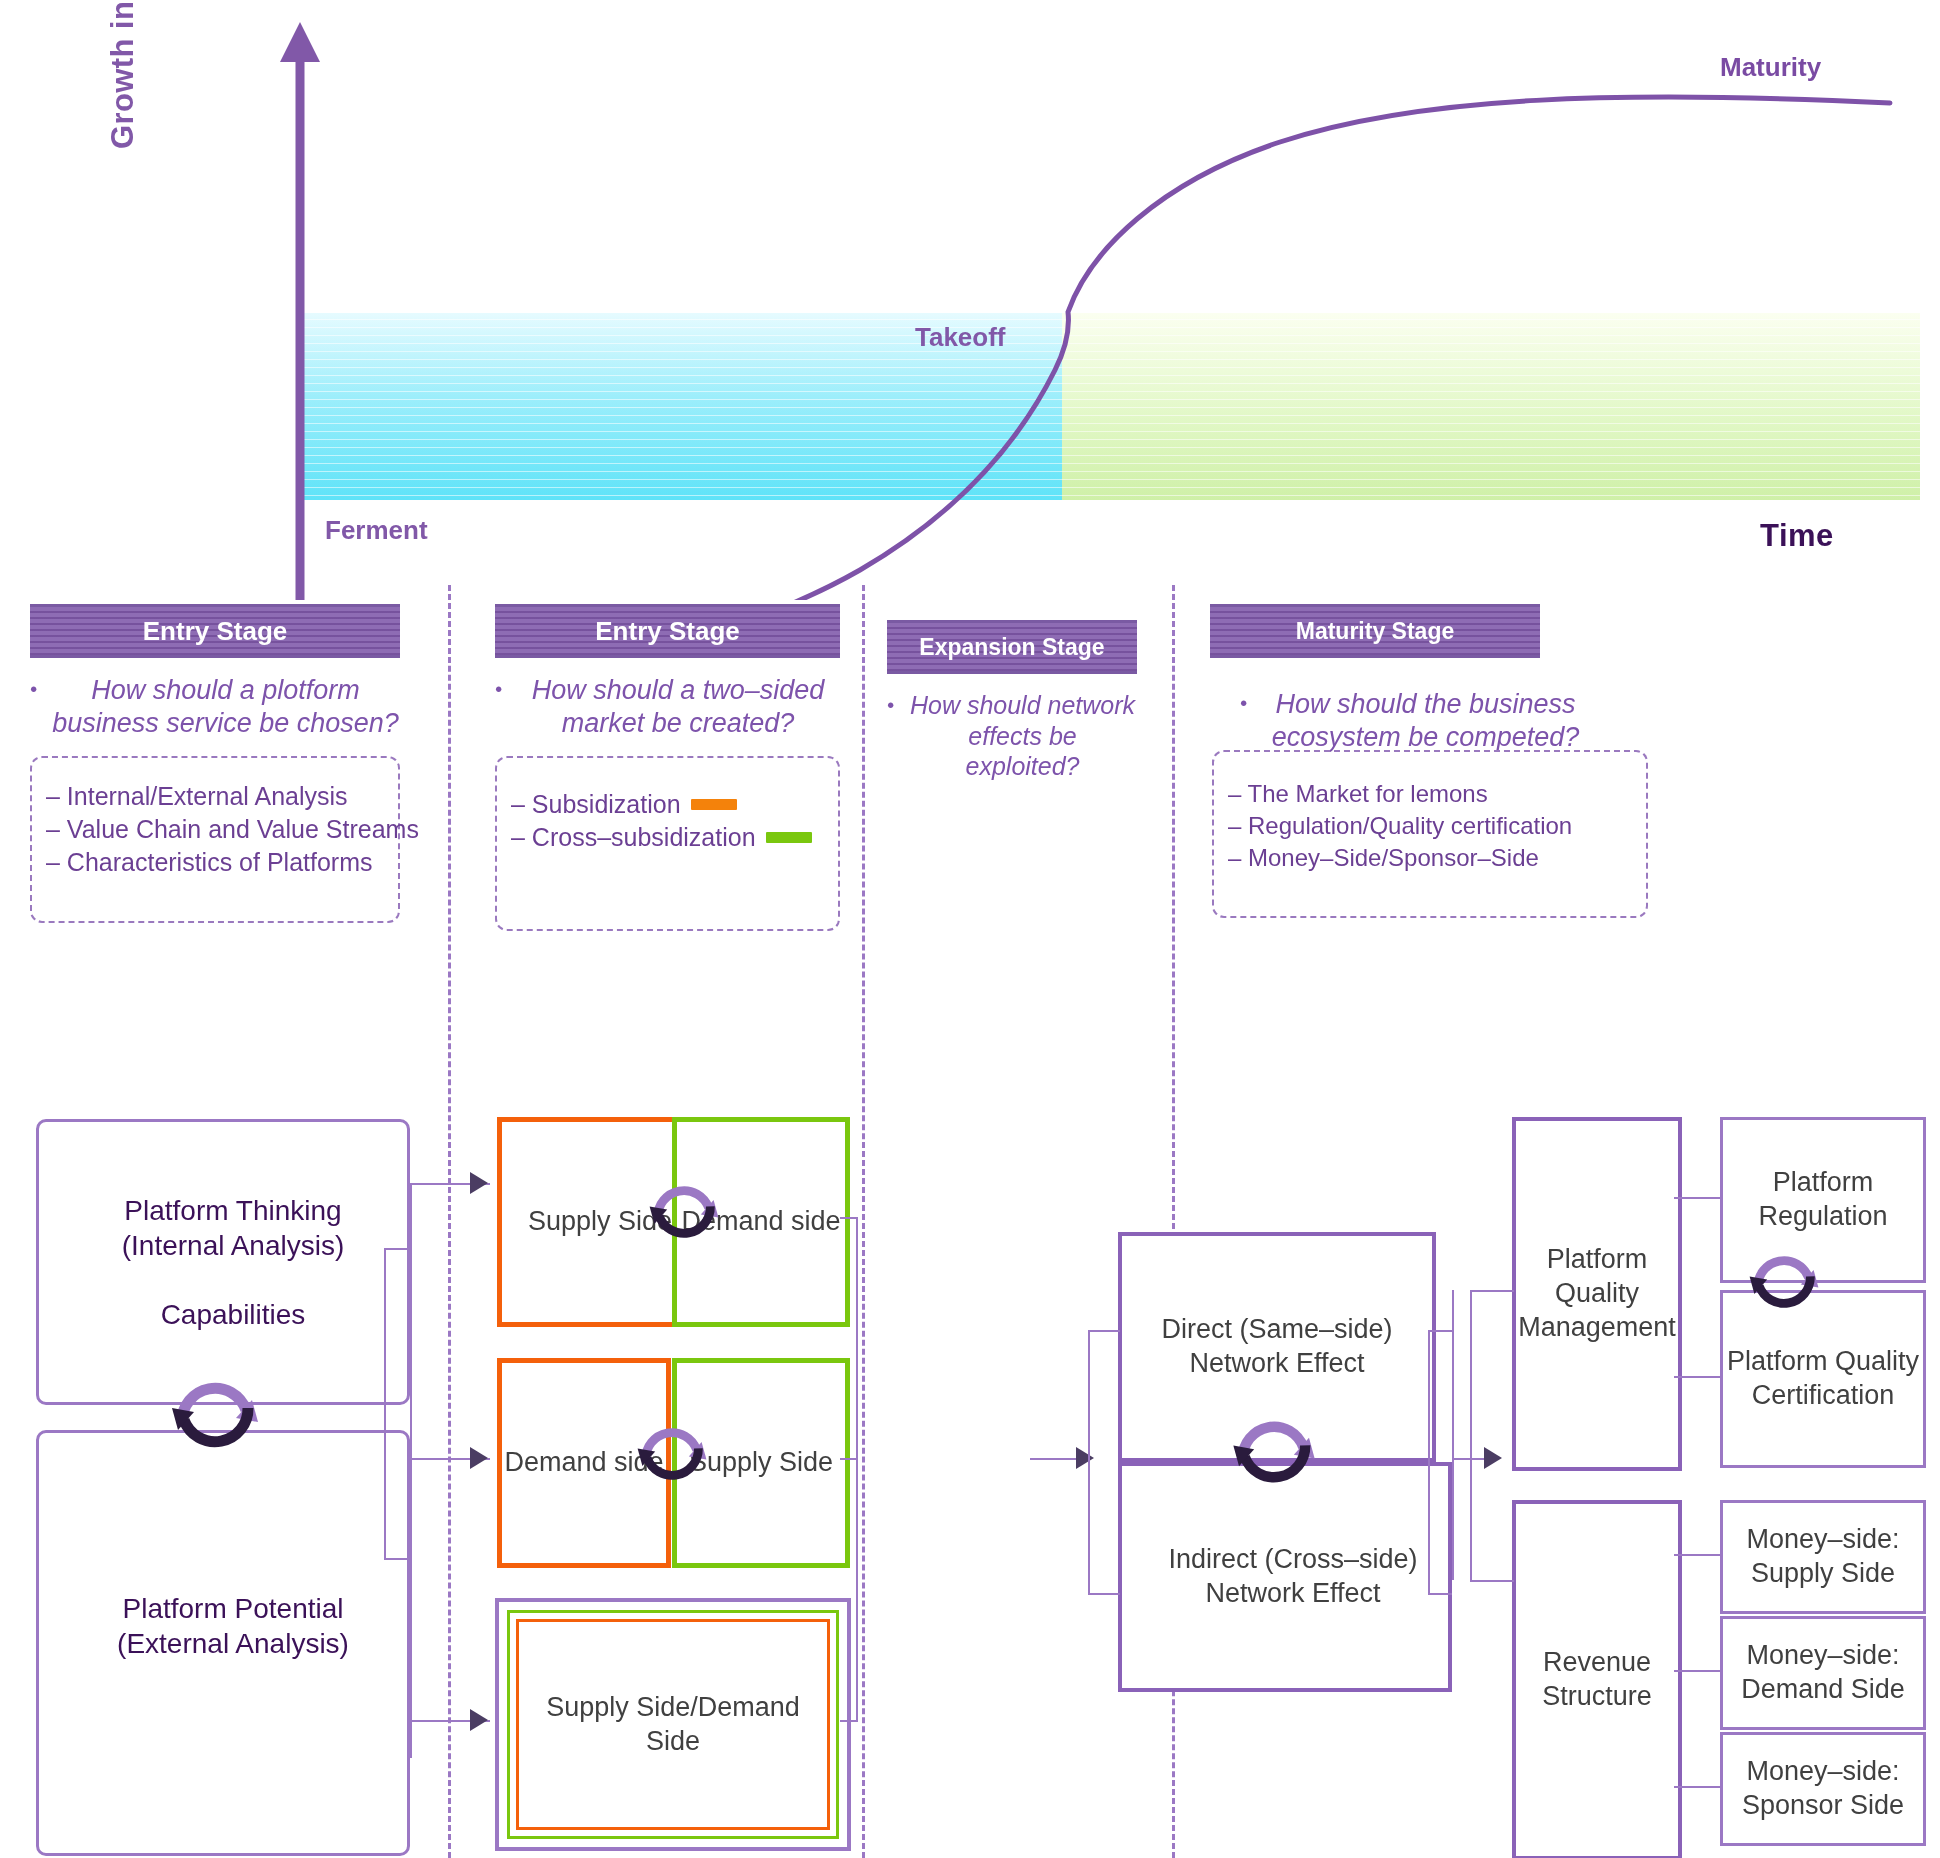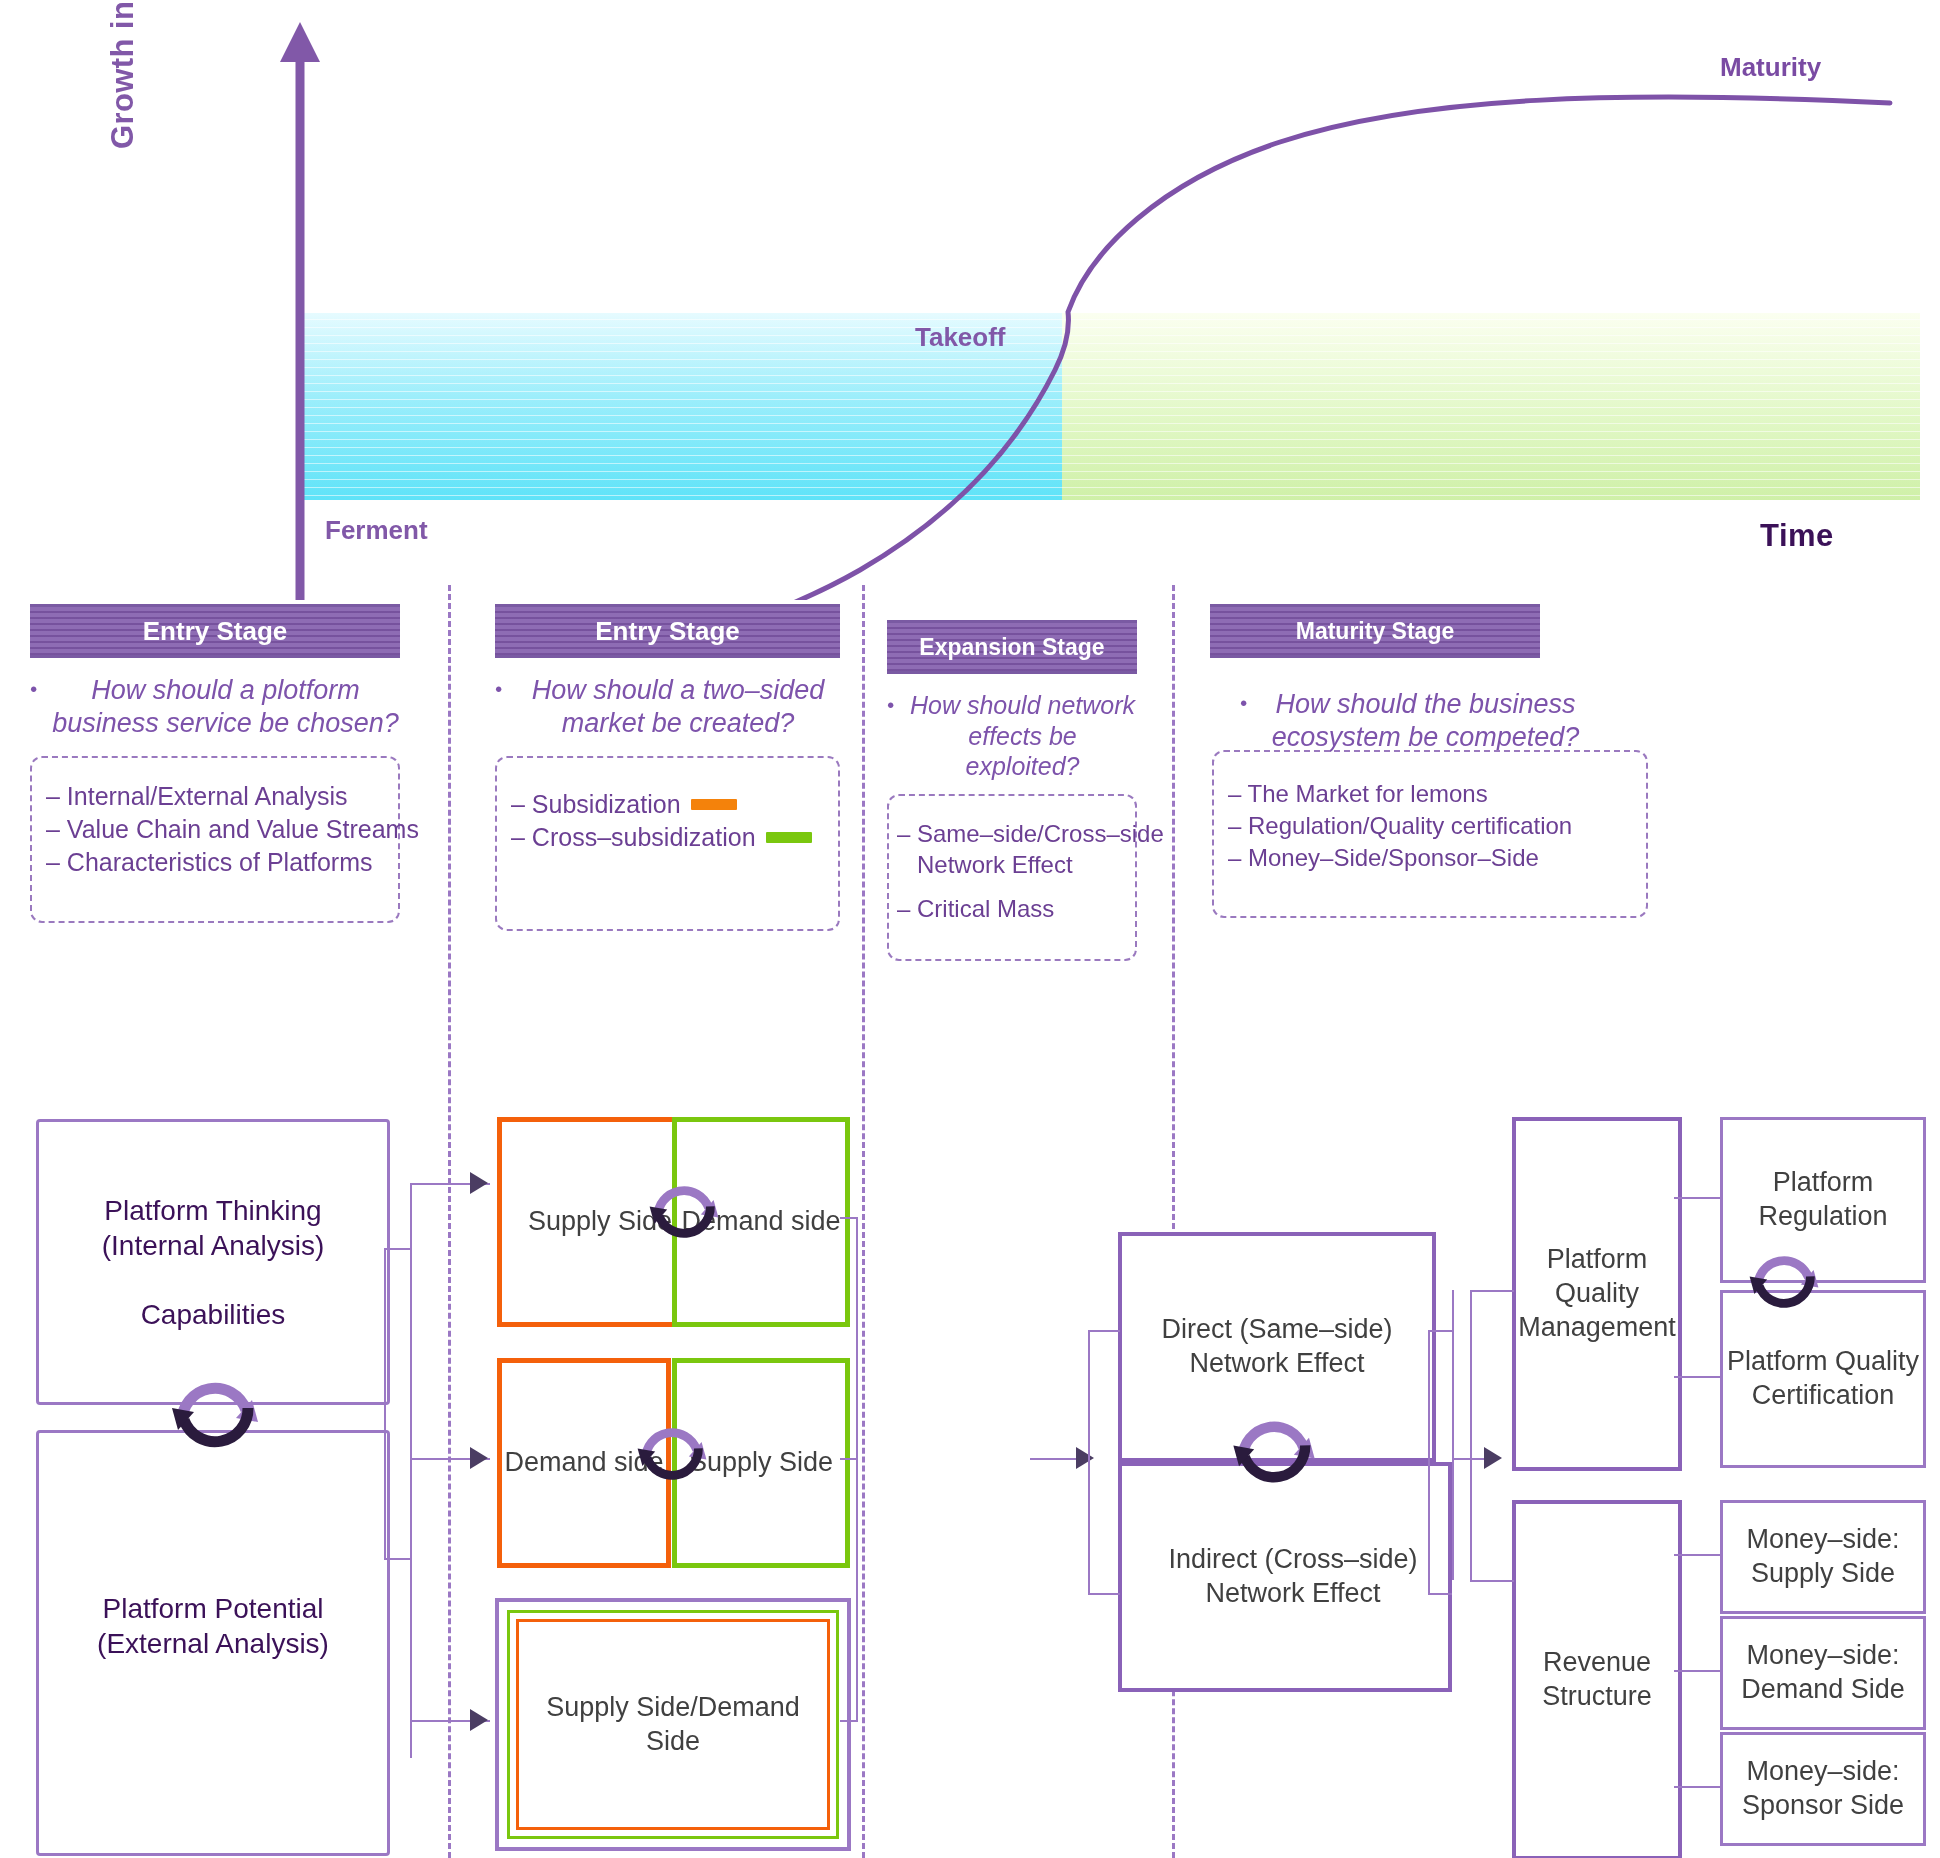--- a/index.html
+++ b/index.html
@@ -47,24 +47,25 @@
     padding:22px 14px 26px 14px;
   }
   .dash-item{
     color:#6b3f93;font-size:25px;line-height:1.33;white-space:nowrap;
     display:flex;align-items:center;gap:10px;
   }
   .swatch{display:inline-block;width:46px;height:11px;border-radius:1px;}
 
   
   .rbox{
-    position:absolute;border:3px solid #9b78c4;border-radius:4px;
+    position:absolute;border:3px solid #9b78c4;border-radius:10px;
     background:#fff;display:flex;flex-direction:column;align-items:center;
     justify-content:center;text-align:center;color:#3b1158;font-size:28px;
     line-height:1.25;
+    padding-left:20px;
   }
   .sbox{
     position:absolute;border:3px solid #9b78c4;background:#fff;
     display:flex;align-items:center;justify-content:center;text-align:center;
     color:#404040;font-size:27px;line-height:1.25;
   }
   .sbox.thick{border-width:4px;border-color:#8a62b8;}
   .sbox.orange{border:5px solid #f4600b;}
   .sbox.green{border:5px solid #7ac70e;}
 
@@ -219,25 +220,20 @@
 <div class="arrow-head" style="left:470px;top:1447px;"></div>
 <div class="connector cline-h" style="left:410px;top:1720px;width:80px;"></div>
 <div class="arrow-head" style="left:470px;top:1709px;"></div>
 
 <div class="col" style="left:887px;width:250px;margin-top:16px;">
   <div class="col-header small">Expansion Stage</div>
   <div class="question" style="font-size:25px;">
     <span class="q-bullet">•</span>
     <span class="q-text">How should network effects be exploited?</span>
   </div>
-  <div class="dashbox" style="margin-top:12px;min-height:115px;padding-left:8px;padding-right:4px;">
-    <div class="dash-item" style="font-size:24px;">– Same–side/Cross–side</div>
-    <div class="dash-item" style="font-size:24px;padding-left:20px;">Network Effect</div>
-    <div class="dash-item" style="font-size:24px;margin-top:12px;">– Critical Mass</div>
-  </div>
 </div>
 
 <div class="sbox thick" style="left:1118px;top:1232px;width:310px;height:222px;">Direct (Same–side) Network Effect</div>
 <div class="sbox thick" style="left:1118px;top:1462px;width:310px;height:222px;padding-left:16px;">Indirect (Cross–side) Network Effect</div>
 <svg class="cycle" style="left:1222px;top:1400px;" width="104" height="104" viewBox="0 0 110 110">
   <path d="M22 62 A33 33 0 0 1 86 50" fill="none" stroke="#9b78c4" stroke-width="11"></path>
   <polygon points="92,40 98,62 76,58" fill="#9b78c4"></polygon>
   <path d="M88 48 A33 33 0 0 1 24 60" fill="none" stroke="#2a1b3d" stroke-width="11"></path>
   <polygon points="18,70 12,48 34,52" fill="#2a1b3d"></polygon>
 </svg>

